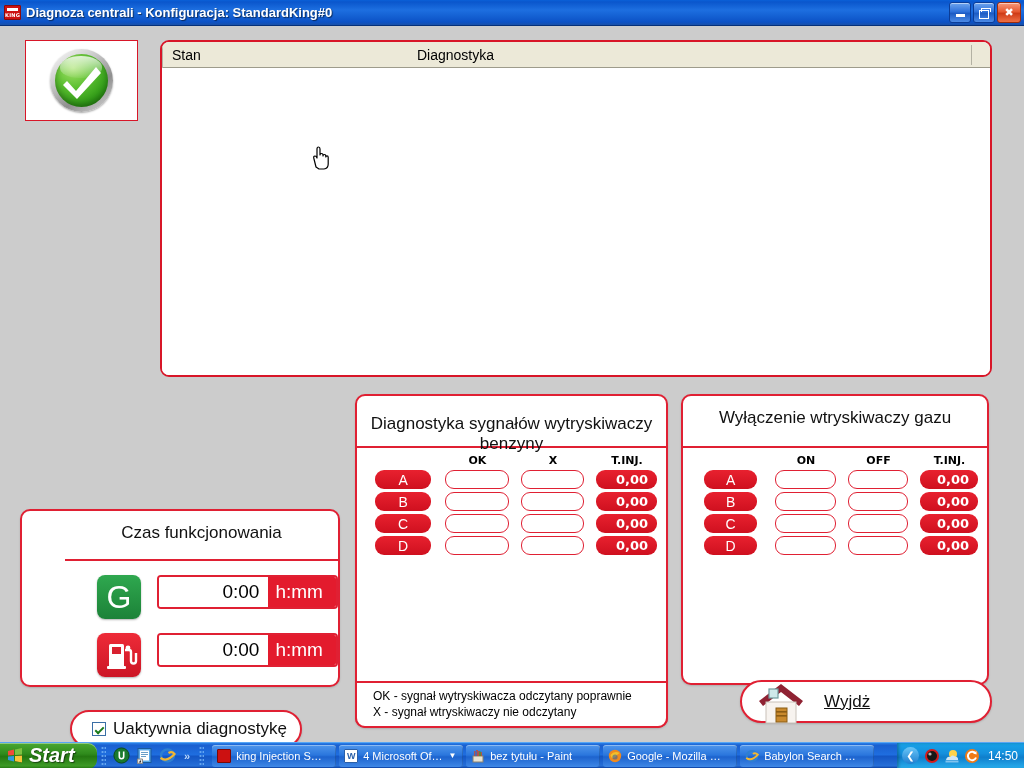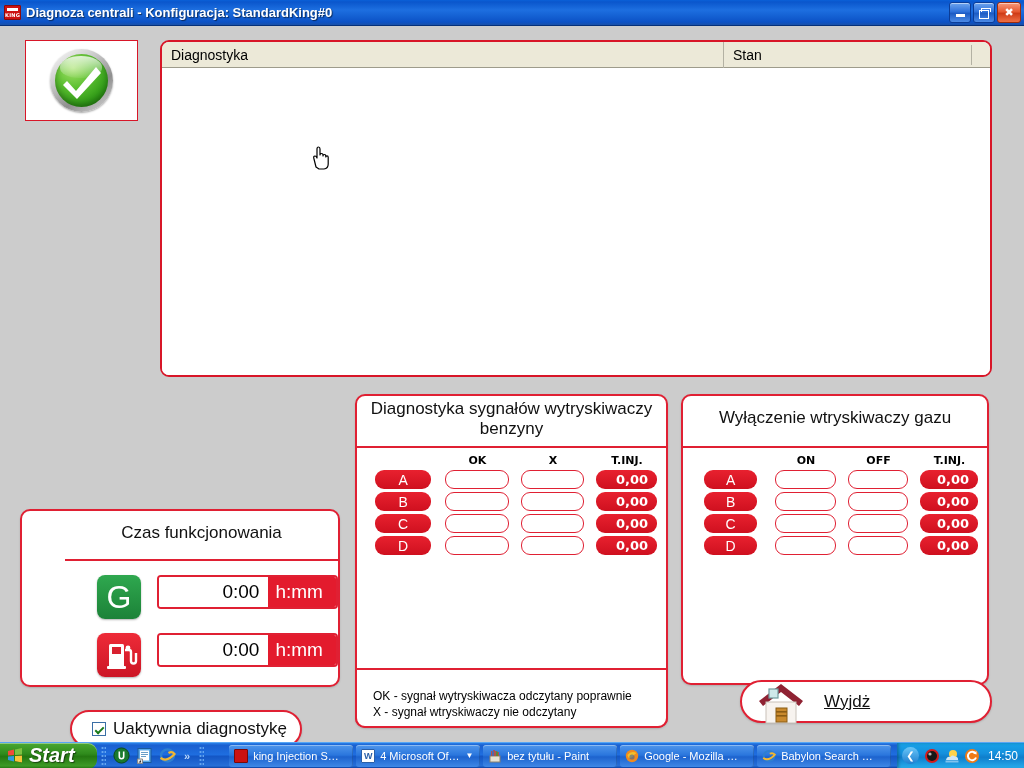--- a/index.html
+++ b/index.html
@@ -154,21 +154,21 @@
     width: 110px; background: #fff; color: #000; font-size: 19px;
     text-align: right; padding-right: 9px; line-height: 30px;
   }
   .timefield .unit {
     width: 68px; background: #e31b2d; color: #fff; font-size: 19px;
     padding-left: 7px; line-height: 30px;
   }
 
   
   #petrolpanel { left: 355px; top: 368px; width: 313px; height: 334px; }
-  #petrolpanel .ghead { height: 52px; padding-top: 3px; }
+  #petrolpanel .ghead { height: 52px; padding-top: 18px; }
   #gaspanel { left: 681px; top: 368px; width: 308px; height: 291px; }
   #gaspanel .ghead { height: 52px; padding-top: 12px; }
 
   .injtable { padding: 6px 9px 0 9px; }
   .injhdr { display: flex; font-size: 11px; font-weight: bold; color: #000;
             font-family: "DejaVu Sans", sans-serif; }
   .injhdr div { text-align: center; }
   .injrow { display: flex; margin-top: 3px; align-items: center; }
   .chip {
     height: 19px; border-radius: 9px; display: flex; align-items: center; justify-content: center;
@@ -190,21 +190,21 @@
   #petrolpanel .cD { width: 66px; margin-left: 12px;}
   
   #gaspanel .cA { width: 62px; margin-left: 12px;}
   #gaspanel .cB { width: 70px; margin-left: 18px;}
   #gaspanel .cC { width: 70px; margin-left: 12px;}
   #gaspanel .cD { width: 66px; margin-left: 12px;}
 
   .legendbox {
     position: absolute; left: -2px; right: -2px; bottom: -2px;
     border: 2px solid #e02033; border-radius: 0 0 10px 10px; background: #fff;
-    padding: 18px 0 6px 16px;
+    padding: 5px 0 6px 16px;
   }
   .legendbox div { font-size: 12px; color: #000; line-height: 16px; white-space: nowrap; }
 
   
   #cursor { position: absolute; left: 310px; top: 119px; width: 20px; height: 26px; }
 
   
   #taskbar {
     position: absolute; left: 0; top: 742px; width: 1024px; height: 26px;
     background: linear-gradient(to bottom,#2a80e8 0%,#1a60d0 9%,#1f6ee0 48%,#1355c4 52%,#266fd8 92%,#0d3f9e 100%);
@@ -220,21 +220,21 @@
   #startbtn .txt {
     color: #fff; font-size: 20px; font-style: italic; font-weight: bold;
     margin-left: 6px; text-shadow: 1px 1px 1px rgba(0,0,0,.5);
   }
   .tbgrip { width: 5px; height: 20px; margin: 0 4px;
     background-image: radial-gradient(circle, #6fb0f5 1px, transparent 1.2px);
     background-size: 3px 4px; opacity: .85; }
   #quicklaunch { display: flex; align-items: center; gap: 6px; padding: 0 3px; }
   #quicklaunch .qi { width: 17px; height: 17px; position: relative; }
   #quicklaunch .chev { color: #bcd9fb; font-size: 11px; font-weight: bold; margin: 0 2px; }
-  #tasks { display: flex; align-items: center; gap: 3px; margin-left: 21px; flex: 1; border-radius: 11px; }
+  #tasks { display: flex; align-items: center; gap: 3px; margin-left: 4px; flex: 1; border-radius: 11px; }
   .taskbtn {
     height: 22px; border-radius: 3px; display: flex; align-items: center;
     background: linear-gradient(to bottom,#4f96ec 0%,#2a76dd 46%,#1d63ce 54%,#3f88e6 100%);
     box-shadow: inset 0 1px 0 rgba(255,255,255,.35), inset -1px 0 0 rgba(0,0,0,.15);
     color: #fff; font-size: 11px; padding: 0 5px; overflow: hidden; white-space: nowrap;
   }
   .taskbtn .ticon { width: 14px; height: 14px; margin-right: 5px; flex: 0 0 auto; position: relative;}
   .taskbtn .tlbl { overflow: hidden; text-overflow: ellipsis; }
   .taskbtn .tarrow { margin-left: 6px; font-size: 8px; }
   #tray {
@@ -277,22 +277,22 @@
           <div class="disc"></div>
           <div class="gloss"></div>
         <svg width="63" height="63" viewBox="0 0 63 63">
           <path d="M17 32 L26 42 L46 18 L51 24 L27 50 L13 36 Z" fill="#ffffff"></path>
         </svg>
       </div>
     </div>
 
     <div id="listbox">
       <div id="listhead">
+        <div class="col c2">Stan</div>
         <div class="col c1">Diagnostyka</div>
-        <div class="col c2">Stan</div>
         <div class="divtail"></div>
       </div>
       <div id="listbody"></div>
     </div>
 
 
     <div class="group" id="timepanel">
       <div class="ghead">Czas funkcjonowania</div>
 
       <div class="timerow">

